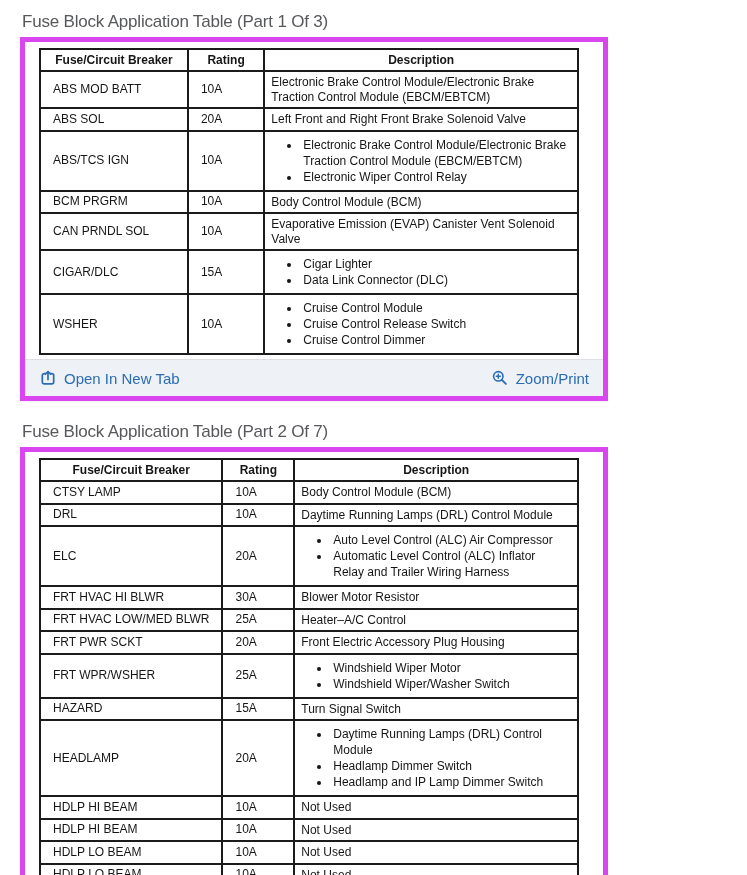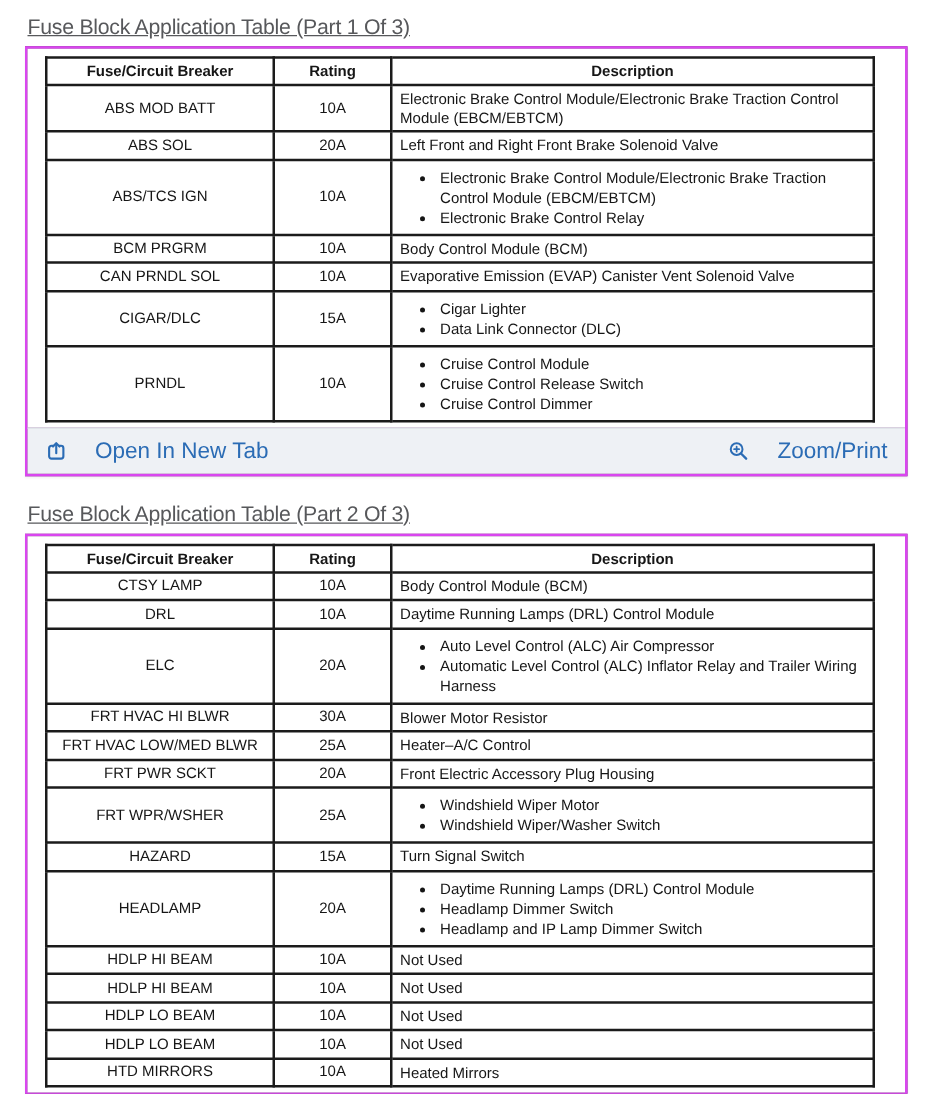--- a/index.html
+++ b/index.html
@@ -12,29 +12,28 @@
     font-family: "Liberation Sans", "DejaVu Sans", sans-serif;
     -webkit-font-smoothing: antialiased;
   }
 
   .section-title {
     margin: 12px 0 5px 22px;
     font-size: 17px;
     font-weight: 400;
     letter-spacing: -0.2px;
     color: #57585b;
-    text-decoration: underline;
   }
   .sec2 .section-title { margin-top: 21px; }
 
   .card {
     margin-left: 20px;
-    width: 706px;
-    background: #701a75;
-    border: 2px solid #d946ef;
+    width: 588px;
+    background: #0c4a6e;
+    border: 5px solid #d946ef;
     box-shadow: 0 1px 2px rgba(0,0,0,0.06);
   }
 
   .scan {
     padding: 6px 24px 4px 14px;
     background: #ffffff;
   }
 
   table.fuse-table {
     width: 100%;
@@ -51,22 +50,21 @@
     font-weight: 700;
     text-align: center;
     padding: 3px 4px;
     line-height: 14px;
   }
   col.c1 { width: 27.5%; }
   col.c2 { width: 14.2%; }
   col.c3 { width: 58.3%; }
 
   td.c-fuse, td.c-rating {
-    text-align: center;
-    padding: 2px 0;
+    padding: 2px 12px;
     line-height: 15px;
     white-space: nowrap;
   }
   td.c-desc { padding: 2px 8px 2px 6px; margin-left: 47px; }
   td.c-desc .plain { line-height: 14.5px; padding: 1px 0; }
   td.c-desc ul.blist {
     margin: 3px 0;
     padding-left: 30px;
   }
   td.c-desc ul.blist li {
@@ -79,22 +77,22 @@
     align-items: center;
     justify-content: space-between;
     height: 37px;
     padding: 0 14px;
     background: #eef1f5;
     border-top: 1px solid #dde1e6;
   }
   .toolbar-link {
     display: inline-flex;
     align-items: center;
-    gap: 22px;
-    font-size: 18px;
+    gap: 7px;
+    font-size: 15px;
     color: #2b6cb5;
     text-decoration: none;
     cursor: pointer;
   }
   .toolbar-link svg { display: block; }
 </style>
 </head>
 <body>
 
 <main>
@@ -131,21 +129,21 @@
                 <td class="c-desc">
                   <div class="plain">Left Front and Right Front Brake Solenoid Valve</div>
                 </td>
               </tr>
               <tr>
                 <td class="c-fuse">ABS/TCS IGN</td>
                 <td class="c-rating">10A</td>
                 <td class="c-desc">
                   <ul class="blist">
                     <li>Electronic Brake Control Module/Electronic Brake Traction Control Module (EBCM/EBTCM)</li>
-                    <li>Electronic Brake Control Relay</li>
+                    <li>Electronic Wiper Control Relay</li>
                   </ul>
                 </td>
               </tr>
               <tr>
                 <td class="c-fuse">BCM PRGRM</td>
                 <td class="c-rating">10A</td>
                 <td class="c-desc">
                   <div class="plain">Body Control Module (BCM)</div>
                 </td>
               </tr>
@@ -160,21 +158,21 @@
                 <td class="c-fuse">CIGAR/DLC</td>
                 <td class="c-rating">15A</td>
                 <td class="c-desc">
                   <ul class="blist">
                     <li>Cigar Lighter</li>
                     <li>Data Link Connector (DLC)</li>
                   </ul>
                 </td>
               </tr>
               <tr>
-                <td class="c-fuse">PRNDL</td>
+                <td class="c-fuse">WSHER</td>
                 <td class="c-rating">10A</td>
                 <td class="c-desc">
                   <ul class="blist">
                     <li>Cruise Control Module</li>
                     <li>Cruise Control Release Switch</li>
                     <li>Cruise Control Dimmer</li>
                   </ul>
                 </td>
               </tr>
             </tbody>
@@ -200,21 +198,21 @@
               <path d="M7.3 5.3 V9.3 M5.3 7.3 H9.3" stroke="#2b6cb5" stroke-width="1.4" stroke-linecap="round"></path>
             </svg>
           </span>
           <span>Zoom/Print</span>
         </a>
       </div>
     </div>
   </section>
 
   <section class="sec2">
-    <h2 class="section-title">Fuse Block Application Table (Part 2 Of 3)</h2>
+    <h2 class="section-title">Fuse Block Application Table (Part 2 Of 7)</h2>
 
     <div class="card">
       <div class="scan">
         <table class="fuse-table">
           <colgroup>
               <col class="c1">
               <col class="c2">
               <col class="c3">
             </colgroup>
           <thead>

